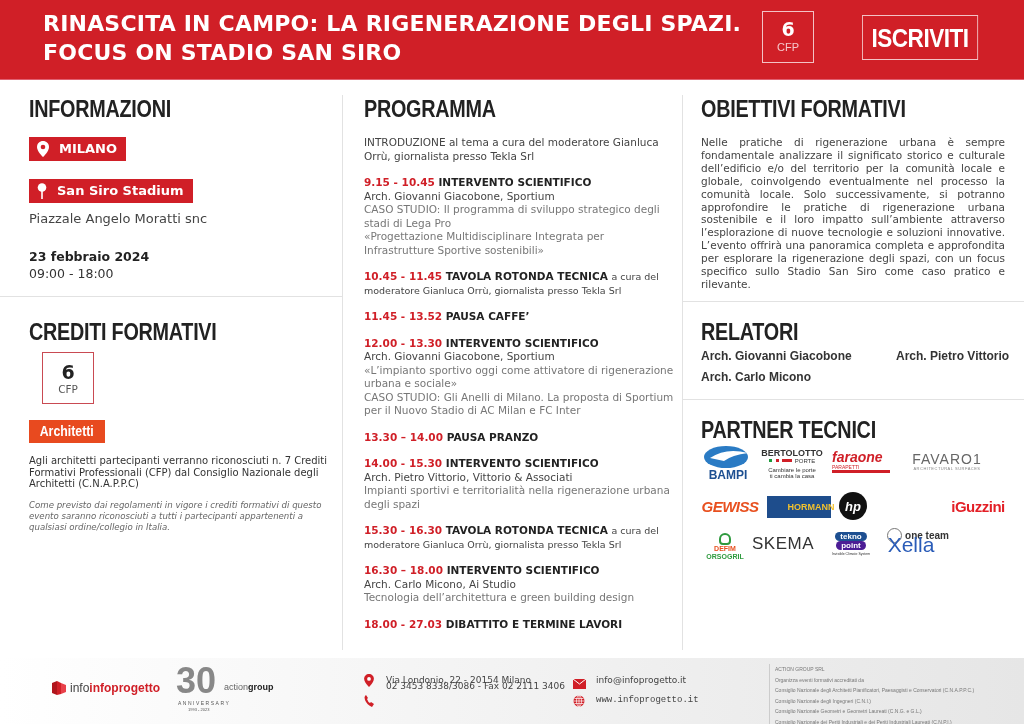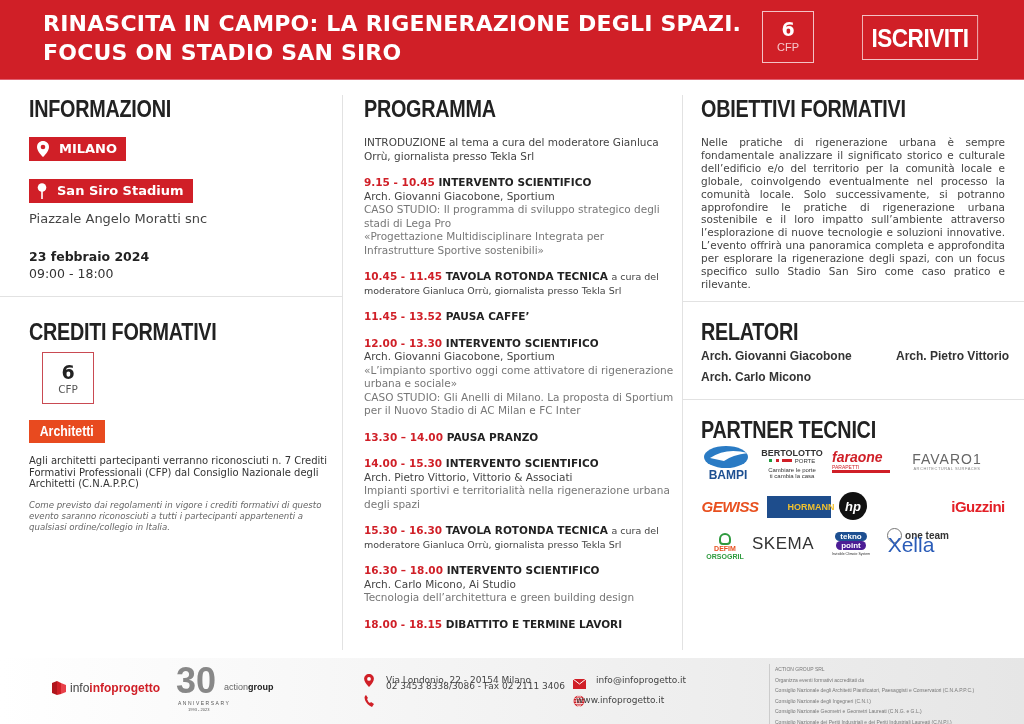--- a/index.html
+++ b/index.html
@@ -144,21 +144,21 @@
     <div class="prog-item">
       <div class="prog-head"><span class="prog-time">15.30 - 16.30</span> <span>TAVOLA ROTONDA TECNICA</span> <span class="prog-suffix">a cura del</span></div>
       <div class="prog-sub">moderatore Gianluca Orrù, giornalista presso Tekla Srl</div>
     </div>
     <div class="prog-item">
       <div class="prog-head"><span class="prog-time">16.30 – 18.00</span> <span>INTERVENTO SCIENTIFICO</span></div>
       <div class="prog-line">Arch. Carlo Micono, Ai Studio</div>
       <div class="prog-line muted">Tecnologia dell’architettura e green building design</div>
     </div>
     <div class="prog-item">
-      <div class="prog-head"><span class="prog-time">18.00 - 18.15</span> <span>DIBATTITO E TERMINE LAVORI</span></div>
+      <div class="prog-head"><span class="prog-time">18.00 - 27.03</span> <span>DIBATTITO E TERMINE LAVORI</span></div>
     </div>
   </div>
 
 <div class="section-title obj-title">OBIETTIVI FORMATIVI</div>
 <div class="obj-text">Nelle pratiche di rigenerazione urbana è sempre fondamentale analizzare il significato storico e culturale dell’edificio e/o del territorio per la comunità locale e globale, coinvolgendo eventualmente nel processo la comunità locale. Solo successivamente, si potranno approfondire le pratiche di rigenerazione urbana sostenibile e il loro impatto sull’ambiente attraverso l’esplorazione di nuove tecnologie e soluzioni innovative. L’evento offrirà una panoramica completa e approfondita per esplorare la rigenerazione degli spazi, con un focus specifico sullo Stadio San Siro come caso pratico e rilevante.</div>
 
 <div class="section-title rel-title">RELATORI</div>
 <div class="speaker" style="left:701px; top:349px;">Arch. Giovanni Giacobone</div>
 <div class="speaker" style="left:896px; top:349px;">Arch. Pietro Vittorio</div>
 <div class="speaker" style="left:701px; top:370px;">Arch. Carlo Micono</div>
@@ -251,21 +251,21 @@
     </svg>
 </span>
 <div class="f-contact" style="left:596px; top:675px;">info@infoprogetto.it</div>
 <span class="f-icon" style="left:573px; top:693px;">
   <svg width="12" height="12" viewBox="0 0 12 12">
       <circle cx="6" cy="6" r="5.5" fill="#d01f27"></circle>
       <path d="M0.5 6 H11.5 M6 0.5 V11.5 M1.5 3.5 H10.5 M1.5 8.5 H10.5" stroke="#fff" stroke-width="0.7"></path>
       <ellipse cx="6" cy="6" rx="2.5" ry="5.5" stroke="#fff" stroke-width="0.7" fill="none"></ellipse>
     </svg>
 </span>
-<div class="f-contact" style="left:576px; top:695px;">www.infoprogetto.it</div>
+<div class="f-contact" style="left:596px; top:695px;font-family:Liberation Mono, monospace;">www.infoprogetto.it</div>
 
 <div class="f-legal">
   <div>ACTION GROUP SRL</div>
   <div>Organizza eventi formativi accreditati da</div>
   <div>Consiglio Nazionale degli Architetti Pianificatori, Paesaggisti e Conservatori (C.N.A.P.P.C.)</div>
   <div>Consiglio Nazionale degli Ingegneri (C.N.I.)</div>
   <div>Consiglio Nazionale Geometri e Geometri Laureati (C.N.G. e G.L.)</div>
   <div>Consiglio Nazionale dei Periti Industriali e dei Periti Industriali Laureati (C.N.P.I.)</div>
 </div>
 

